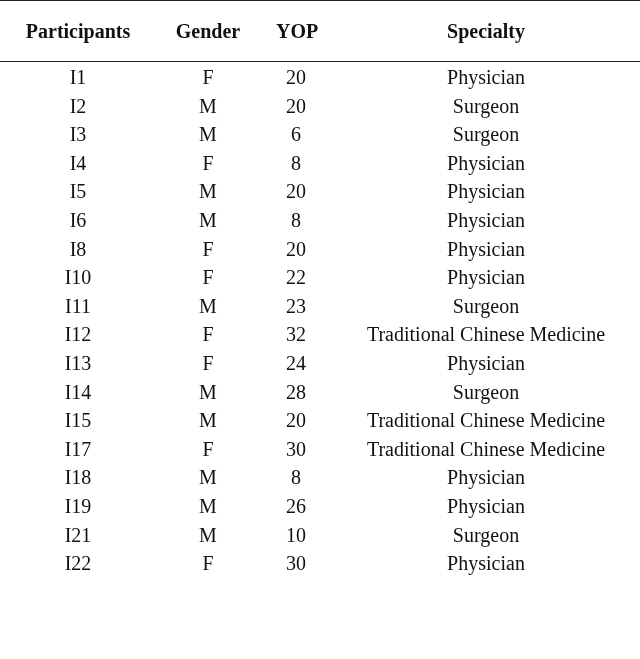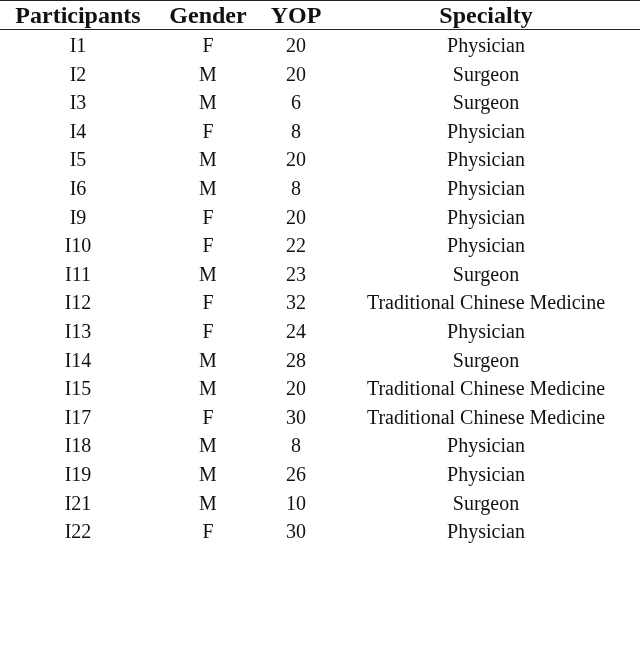--- a/index.html
+++ b/index.html
@@ -24,23 +24,23 @@
       width: 640px;
       table-layout: fixed;
       border-top: 1.5px solid #222;
     }
     col.c-part { width: 156px; }
     col.c-gender { width: 104px; }
     col.c-yop { width: 72px; }
     col.c-spec { width: 308px; }
     thead th {
       font-weight: bold;
-      font-size: 24px;
+      font-size: 20px;
       height: 28px;
-      padding: 0;
+      padding: 16px;
       line-height: 28px;
       text-align: center;
       border-bottom: 1.2px solid #222;
     }
     tbody td {
       font-size: 20px;
       height: 28.6px;
       padding: 0;
       line-height: 28.6px;
       text-align: center;
@@ -98,21 +98,21 @@
           <td>20</td>
           <td>Physician</td>
         </tr>
         <tr>
           <td>I6</td>
           <td>M</td>
           <td>8</td>
           <td>Physician</td>
         </tr>
         <tr>
-          <td>I9</td>
+          <td>I8</td>
           <td>F</td>
           <td>20</td>
           <td>Physician</td>
         </tr>
         <tr>
           <td>I10</td>
           <td>F</td>
           <td>22</td>
           <td>Physician</td>
         </tr>

